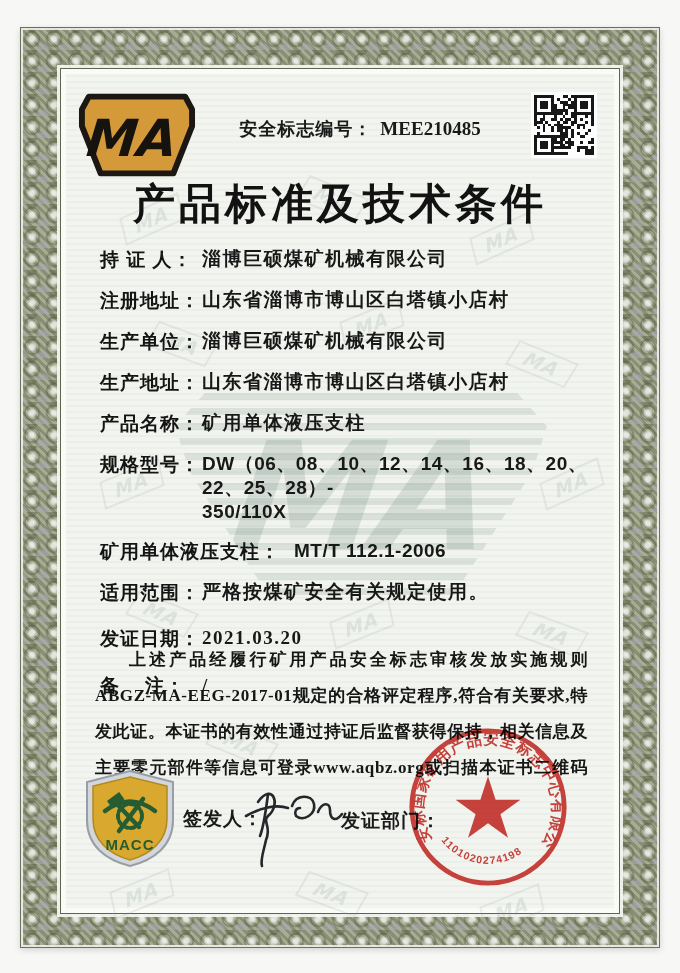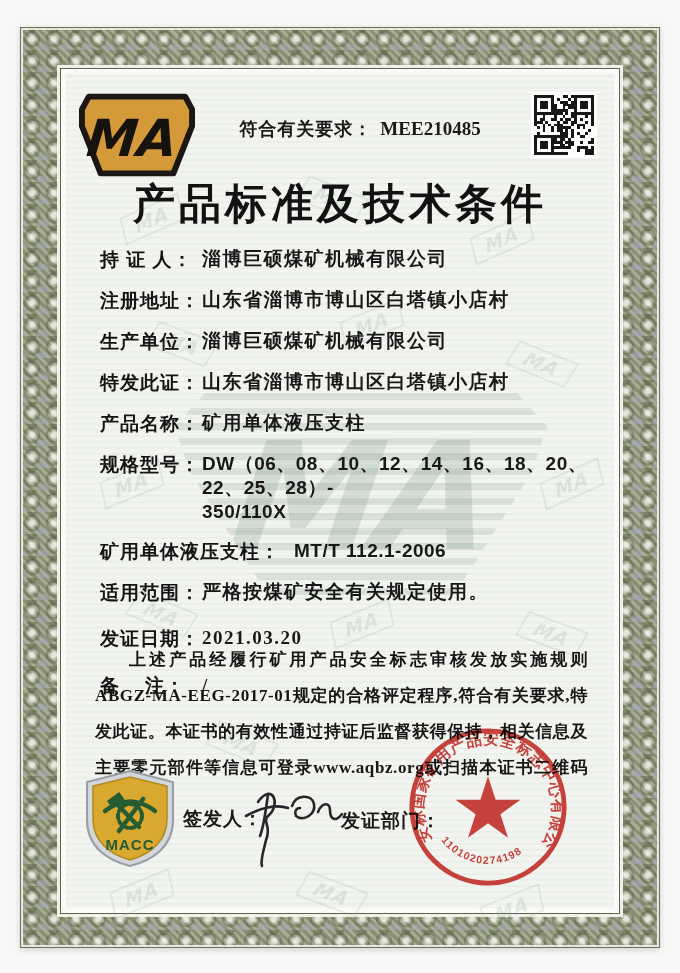--- a/index.html
+++ b/index.html
@@ -146,21 +146,21 @@
   </div>
 
   <div class="ma-logo">
     <svg viewBox="0 0 120 86" width="118" height="86">
       <polygon points="11,4 109,4 116,17 116,34 97,82 23,82 4,34 4,17" fill="#d49a3a" stroke="#1c1712" stroke-width="6" stroke-linejoin="round"></polygon>
       <text x="60" y="64" text-anchor="middle" transform="skewX(-6)" font-family="DejaVu Sans, sans-serif" font-style="italic" font-weight="900" font-size="52" fill="#16130e">MA</text>
     </svg>
   </div>
 
   <div class="certno">
-    <span class="lbl">符合有关要求：</span><span class="val">MEE210485</span>
+    <span class="lbl">安全标志编号：</span><span class="val">MEE210485</span>
   </div>
 
   <div class="qr" title="certificate-qr-code">
       <i style="grid-area: 1 / 1;"></i>
       <i style="grid-area: 1 / 2;"></i>
       <i style="grid-area: 1 / 3;"></i>
       <i style="grid-area: 1 / 4;"></i>
       <i style="grid-area: 1 / 5;"></i>
       <i style="grid-area: 1 / 6;"></i>
       <i style="grid-area: 1 / 7;"></i>
@@ -409,21 +409,21 @@
     </div>
     <div class="frow">
       <span class="flabel">注册地址：</span>
       <span class="fvalue">山东省淄博市博山区白塔镇小店村</span>
     </div>
     <div class="frow">
       <span class="flabel">生产单位：</span>
       <span class="fvalue">淄博巨硕煤矿机械有限公司</span>
     </div>
     <div class="frow">
-      <span class="flabel">特发此证：</span>
+      <span class="flabel">生产地址：</span>
       <span class="fvalue">山东省淄博市博山区白塔镇小店村</span>
     </div>
     <div class="frow">
       <span class="flabel">产品名称：</span>
       <span class="fvalue">矿用单体液压支柱</span>
     </div>
     <div class="frow">
       <span class="flabel">规格型号：</span>
       <span class="fvalue num">DW（06、08、10、12、14、16、18、20、22、25、28）-
 350/110X</span>

